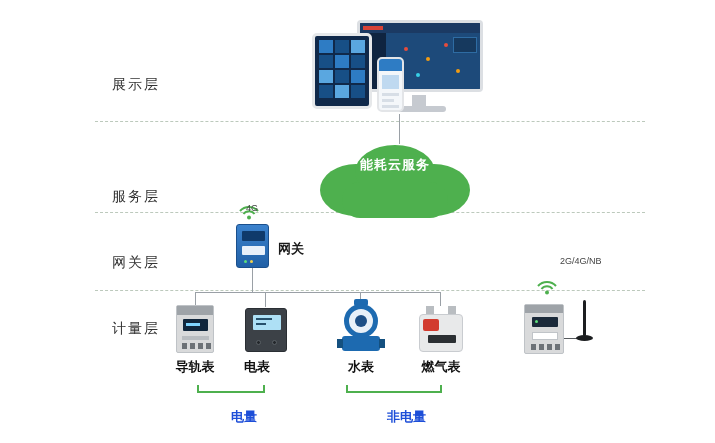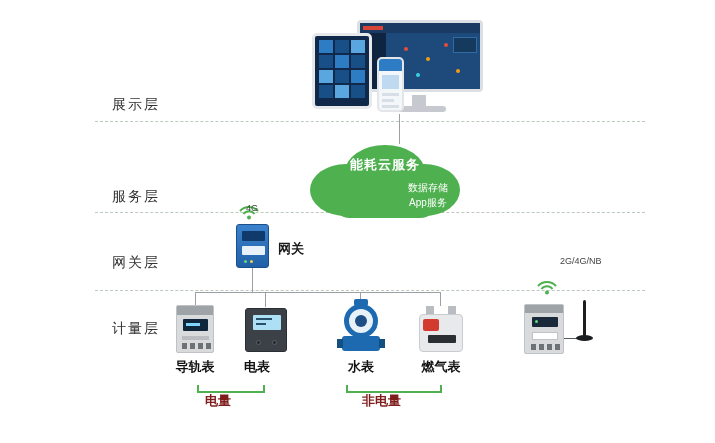--- a/index.html
+++ b/index.html
@@ -31,21 +31,21 @@
   .tab-grid { position:absolute; left:4px; top:4px; right:4px; bottom:4px; display:flex; flex-wrap:wrap; gap:2px; align-content:flex-start; }
   .tile { width:14px; height:13px; background:#2e7cc4; }
   .tile.a { background:#174f86; } .tile.b { background:#5aa7e0; }
 
   .phone { position:absolute; left:377px; top:57px; width:27px; height:55px; background:#f4f7fa; border:2px solid #e3e5e8; border-radius:5px; overflow:hidden; }
   .ph-header { position:absolute; left:0; top:0; width:100%; height:12px; background:#2e7cc4; }
   .ph-block { position:absolute; left:3px; top:16px; width:17px; height:14px; background:#bfd9f0; }
   .ph-line { position:absolute; left:3px; width:17px; height:3px; background:#d7dee6; }
 
   
-  .cloud { position:absolute; left:296px; top:140px; width:178px; height:80px;text-decoration:underline; }
+  .cloud { position:absolute; left:306px; top:140px; width:178px; height:80px;text-decoration:underline; }
   .cloud-title { position:absolute; left:0; top:16px; width:100%; text-align:center; color:#fff; font-weight:bold; font-size:13px; letter-spacing:1px; }
   .cloud-col { position:absolute; color:#fff; font-size:10px; line-height:15px; text-align:center; white-space:nowrap; }
   .cloud-col.left { left:22px; top:40px; width:72px; }
   .cloud-col.right { left:96px; top:40px; width:72px; }
 
   
   .wifi { position:absolute; }
   .wireless-tag { position:absolute; font-size:9px; color:#444; white-space:nowrap; }
 
   
@@ -90,32 +90,32 @@
   .arcm-led { position:absolute; left:3px; top:3px; width:3px; height:3px; border-radius:50%; background:#5ee07a; }
   .arcm-label-strip { position:absolute; left:7px; top:27px; width:26px; height:8px; background:#fff; border:1px solid #c0c4c8; }
   .arcm-term { position:absolute; bottom:3px; width:5px; height:6px; background:#6d7277; }
 
   .antenna-rod { position:absolute; left:583px; top:300px; width:3px; height:36px; background:#1c1e20; border-radius:2px; }
   .antenna-base { position:absolute; left:576px; top:335px; width:17px; height:6px; background:#1c1e20; border-radius:50%; }
   .antenna-cable { position:absolute; left:564px; top:338px; width:14px; height:1px; background:#55595d; }
 
   
   .bracket { position:absolute; top:385px; height:8px; border-left:2px solid #4eb04e; border-right:2px solid #4eb04e; border-bottom:2px solid #4eb04e; }
-  .group-label { position:absolute; top:392px; font-size:13px; font-weight:bold; color:#7f1d1d; text-align:left; }
+  .group-label { position:absolute; top:408px; font-size:13px; font-weight:bold; color:#1d4ed8; text-align:right; }
 </style>
 </head>
 <body>
 
 <div class="canvas">
 
   <div class="divider" style="top:121px"></div>
   <div class="divider" style="top:212px"></div>
   <div class="divider" style="top:290px"></div>
 
-  <div class="layer-label" style="top:96px">展示层</div>
+  <div class="layer-label" style="top:76px">展示层</div>
   <div class="layer-label" style="top:188px">服务层</div>
   <div class="layer-label" style="top:254px">网关层</div>
   <div class="layer-label" style="top:320px">计量层</div>
 
   <div class="monitor-screen">
     <div class="mon-topbar">
         <div class="mon-logo"></div>
       </div>
     <div class="mon-side"></div>
     <div class="mon-map">
@@ -160,24 +160,20 @@
   <div class="cloud">
     <svg width="178" height="80" viewBox="0 0 178 80">
       <g fill="#4eb04e">
         <ellipse cx="50" cy="50" rx="36" ry="26"></ellipse>
         <ellipse cx="89" cy="32" rx="40" ry="27"></ellipse>
         <ellipse cx="128" cy="50" rx="36" ry="26"></ellipse>
         <rect x="36" y="42" width="106" height="36" rx="18"></rect>
       </g>
     </svg>
     <div class="cloud-title">能耗云服务</div>
-    <div class="cloud-col right">
-      <div>数据存储</div>
-      <div>App服务</div>
-    </div>
   </div>
 
   <div class="wifi" style="left:238px;top:203px">
     <svg width="22" height="17" viewBox="0 0 22 17">
       <path d="M2 8 A 12 12 0 0 1 20 8" fill="none" stroke="#4eb04e" stroke-width="2"></path>
       <path d="M5.5 11 A 7 7 0 0 1 16.5 11" fill="none" stroke="#4eb04e" stroke-width="2"></path>
       <circle cx="11" cy="14.5" r="2" fill="#4eb04e"></circle>
     </svg>
   </div>
   <div class="wireless-tag" style="left:246px;top:203px">4G</div>

